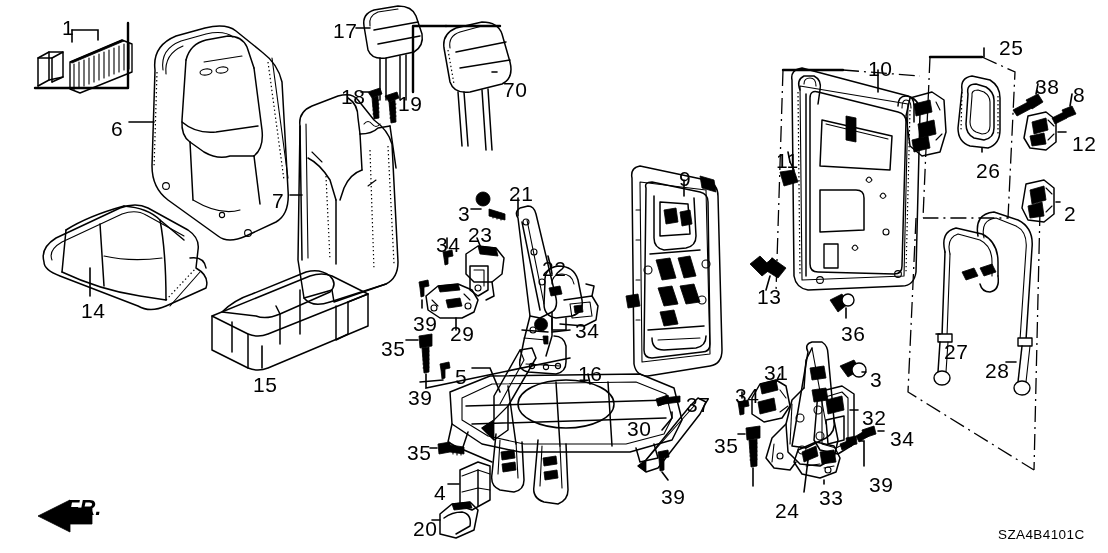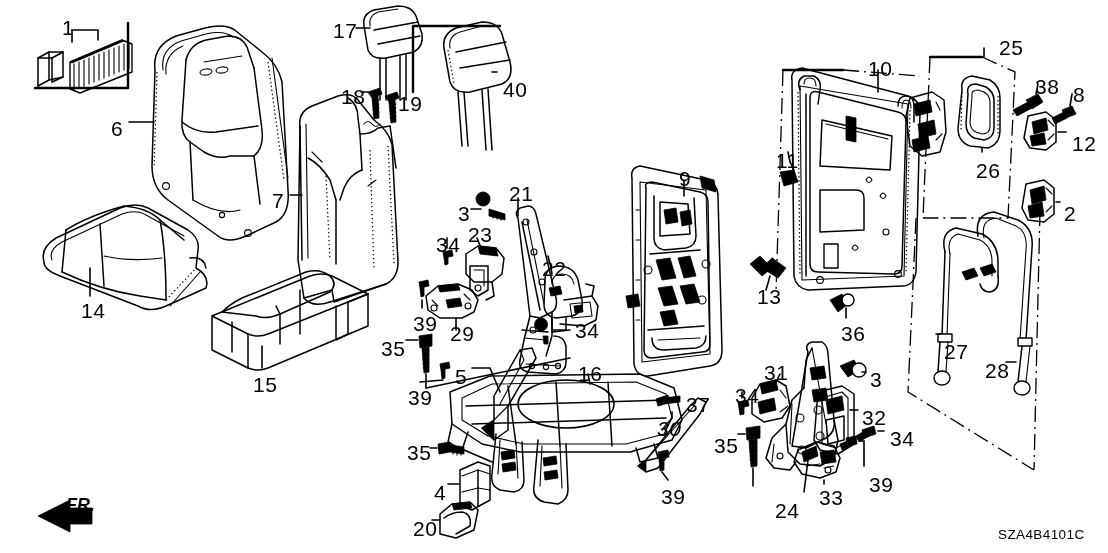--- a/index.html
+++ b/index.html
@@ -20,21 +20,21 @@
     position:absolute;
     font-family:"Liberation Sans", sans-serif;
     font-size:13.5px;
     letter-spacing:0.4px;
     color:#000;
     white-space:nowrap;
   }
   .frlabel{
     position:absolute;
     font-family:"Liberation Sans", sans-serif;
-    font-size:18px;
+    font-size:22px;
     font-weight:bold;
     font-style:italic;
     color:#000;
     white-space:nowrap;
   }
 </style>
 </head>
 <body>
 
 <div id="sheet">
@@ -634,35 +634,35 @@
   </svg>
 
   <div class="callout" style="left:62px;top:17px;">1</div>
   <div class="callout" style="left:111px;top:118px;">6</div>
   <div class="callout" style="left:81px;top:300px;">14</div>
   <div class="callout" style="left:272px;top:190px;">7</div>
   <div class="callout" style="left:253px;top:374px;">15</div>
   <div class="callout" style="left:333px;top:20px;">17</div>
   <div class="callout" style="left:341px;top:86px;">18</div>
   <div class="callout" style="left:398px;top:93px;text-align:center;">19</div>
-  <div class="callout" style="left:503px;top:79px;">40</div>
+  <div class="callout" style="left:503px;top:79px;">70</div>
   <div class="callout" style="left:458px;top:203px;">3</div>
   <div class="callout" style="left:509px;top:183px;">21</div>
   <div class="callout" style="left:436px;top:234px;">34</div>
   <div class="callout" style="left:468px;top:224px;">23</div>
   <div class="callout" style="left:542px;top:258px;">22</div>
   <div class="callout" style="left:413px;top:313px;">39</div>
   <div class="callout" style="left:450px;top:323px;">29</div>
   <div class="callout" style="left:575px;top:320px;">34</div>
   <div class="callout" style="left:381px;top:338px;">35</div>
   <div class="callout" style="left:455px;top:366px;">5</div>
   <div class="callout" style="left:408px;top:387px;">39</div>
   <div class="callout" style="left:578px;top:363px;">16</div>
   <div class="callout" style="left:686px;top:394px;">37</div>
-  <div class="callout" style="left:657px;top:418px;font-style:italic;">30</div>
+  <div class="callout" style="left:627px;top:418px;">30</div>
   <div class="callout" style="left:661px;top:486px;">39</div>
   <div class="callout" style="left:407px;top:442px;">35</div>
   <div class="callout" style="left:434px;top:482px;">4</div>
   <div class="callout" style="left:413px;top:518px;">20</div>
   <div class="callout" style="left:679px;top:168px;">9</div>
   <div class="callout" style="left:868px;top:58px;">10</div>
   <div class="callout" style="left:776px;top:150px;">11</div>
   <div class="callout" style="left:757px;top:286px;">13</div>
   <div class="callout" style="left:841px;top:323px;">36</div>
   <div class="callout" style="left:962px;top:37px;margin-left:37px;">25</div>

